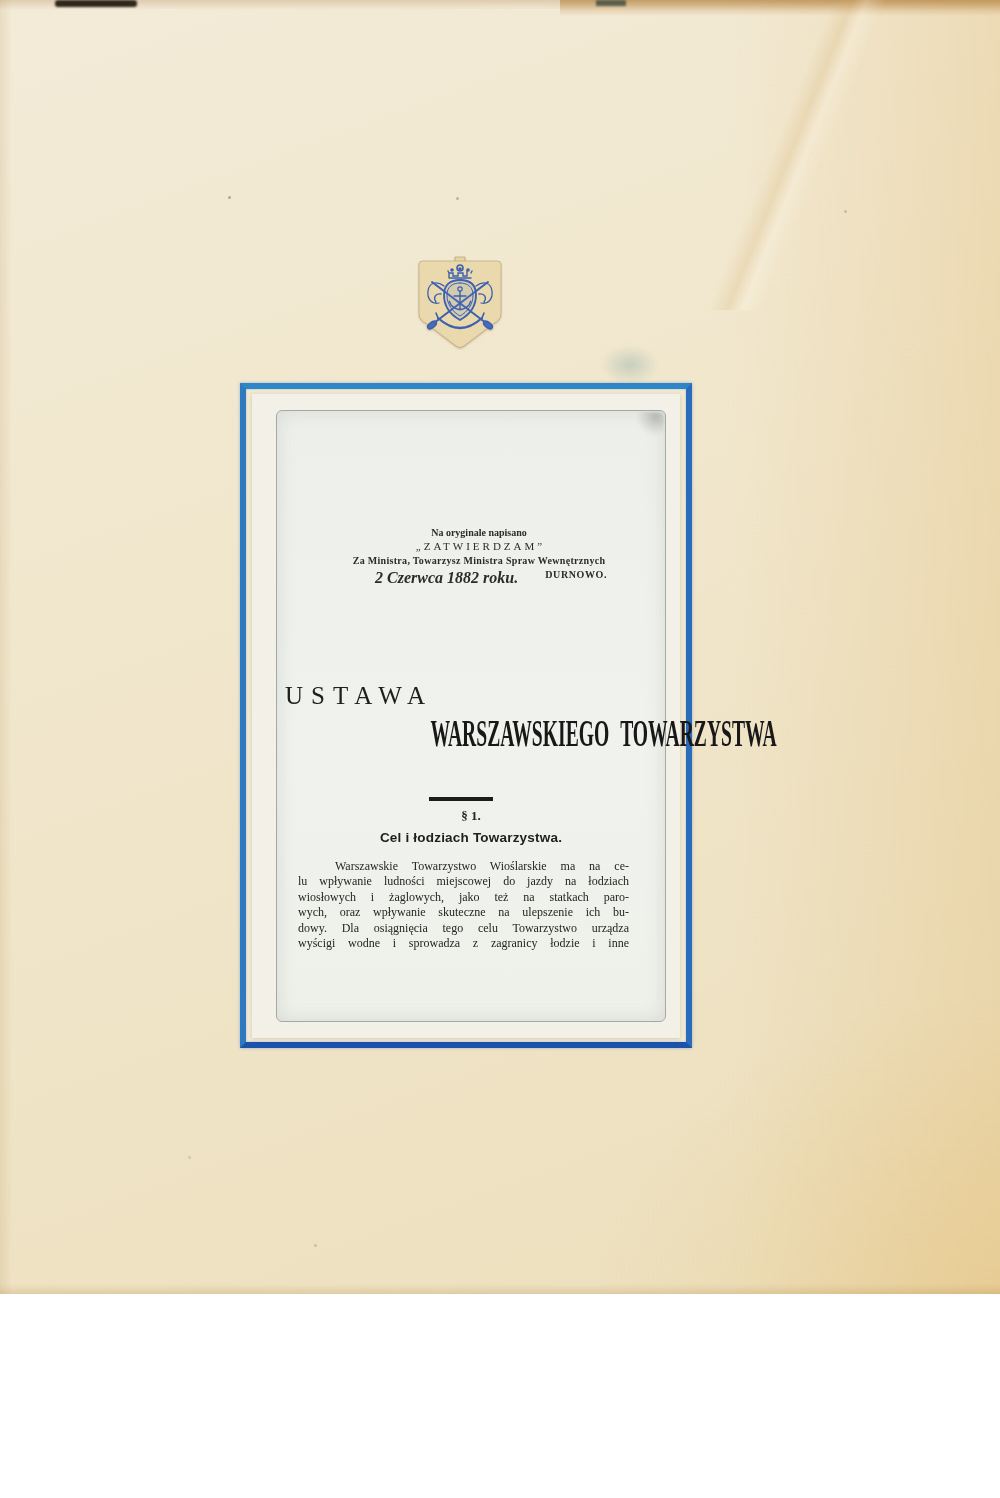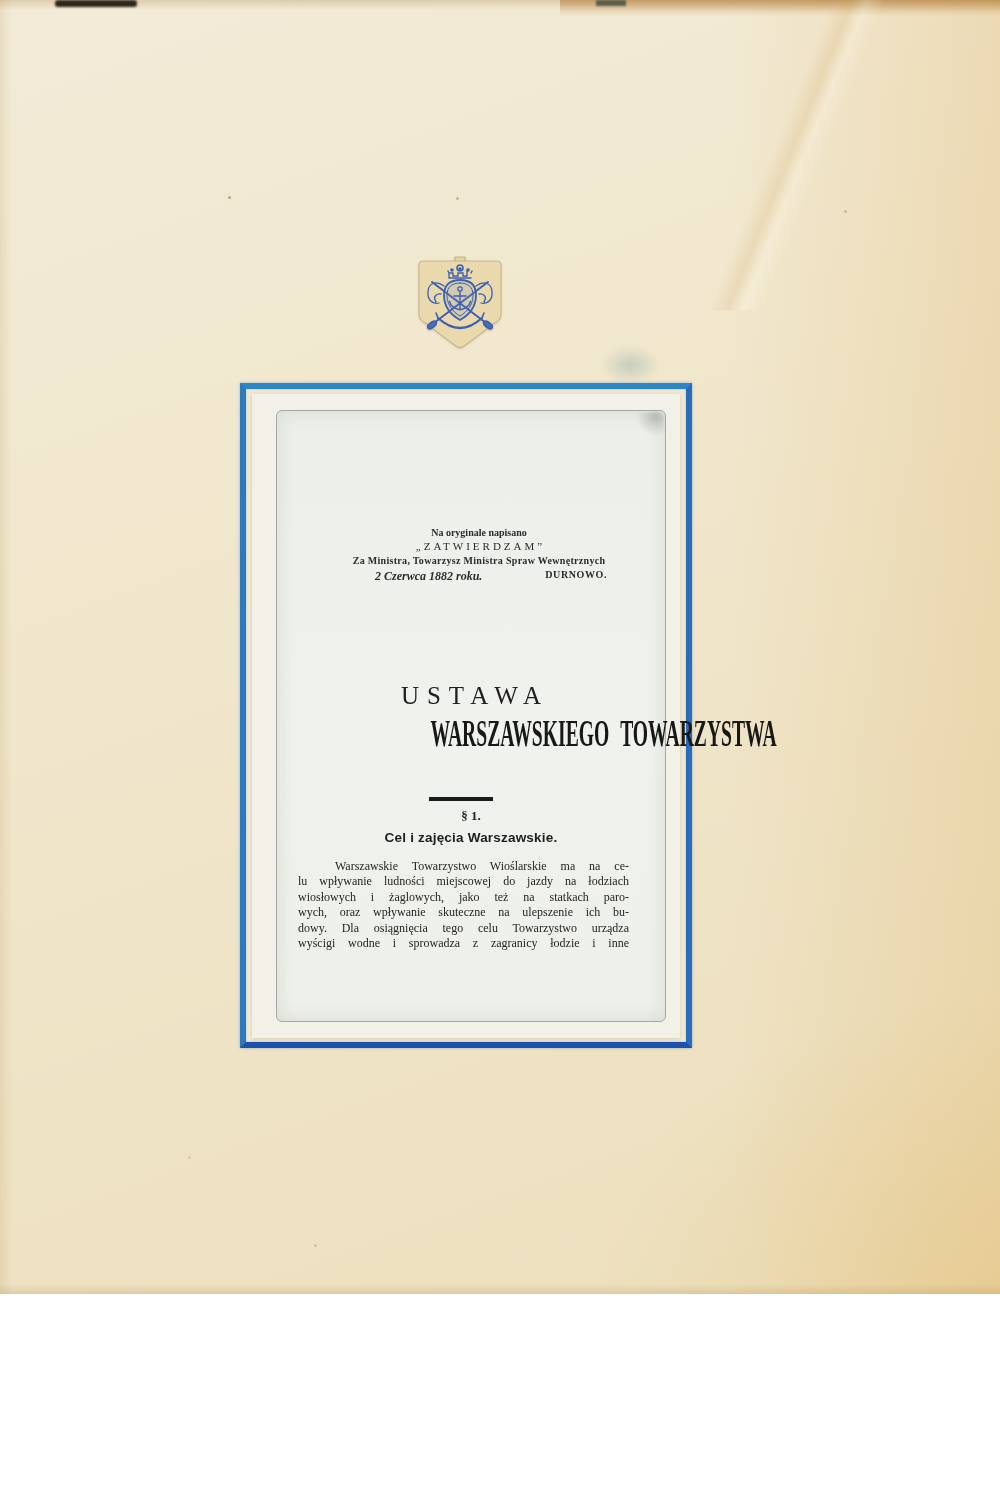--- a/index.html
+++ b/index.html
@@ -46,24 +46,24 @@
     background:linear-gradient(180deg,#edf0ea 0%,#f0f2ed 55%,#eef0ea 100%);
     border:1px solid #a4a9a5;border-radius:6px;
     box-shadow:inset 0 0 18px rgba(130,138,130,.22);}
   .page-smudge{right:1px;top:1px;width:28px;height:24px;border-top-right-radius:6px;
     background:radial-gradient(ellipse at 70% 20%,rgba(108,114,110,.38),rgba(108,114,110,0) 70%);filter:blur(1px);}
   .approval{left:0;top:116px;width:100%;padding-left:16px;text-align:center;color:#2b2b2b;}
   .appr-1{font-size:10px;font-weight:bold;}
   .appr-2{font-size:11px;font-weight:normal;letter-spacing:3px;text-indent:3px;margin-top:2px;}
   .appr-3{font-size:10px;font-weight:bold;margin-top:3px;letter-spacing:.3px;}
   .appr-row{display:flex;justify-content:space-between;margin:3px 58px 0 82px;}
-  .appr-date{font-size:12px;font-weight:bold;font-style:italic;}
+  .appr-date{font-size:16px;font-weight:bold;font-style:italic;}
   .appr-sig{font-size:10px;font-weight:bold;letter-spacing:.6px;}
 
-  .title1{left:0;top:271px;width:100%;text-align:center;font-size:25px;letter-spacing:8px;text-indent:8px;color:#1f1f1f;}
+  .title1{left:0;top:271px;width:100%;font-size:25px;letter-spacing:8px;text-indent:8px;color:#1f1f1f;}
   .title2w{left:0;top:301px;width:100%;text-align:center;white-space:nowrap;}
   .title2{display:inline-block;font-size:37px;font-weight:bold;word-spacing:12px;color:#181818;
     transform:scaleX(.53);transform-origin:50% 50%;}
   .title3w{left:0;top:347px;width:100%;text-align:center;white-space:nowrap;}
   .title3{display:inline-block;font-size:29px;font-weight:bold;letter-spacing:1px;color:#1d1d1d;
     transform:scaleX(.62);transform-origin:50% 50%;}
   .title-rule{left:152px;top:386px;width:64px;height:4px;background:#1c1c1c;}
   .secnum{left:0;top:397px;width:100%;text-align:center;font-size:13px;font-weight:bold;color:#242424;}
   .sechead{left:0;top:419px;width:100%;text-align:center;
     font-family:"Liberation Sans",sans-serif;font-size:13.5px;font-weight:bold;letter-spacing:.2px;color:#1e1e1e;}
@@ -140,21 +140,21 @@
       </div>
     </div>
 
     <div class="abs title1">USTAWA</div>
     <div class="abs title2w">
       <span class="title2">WARSZAWSKIEGO TOWARZYSTWA</span>
     </div>
     <div class="abs title-rule"></div>
 
     <div class="abs secnum">§ 1.</div>
-    <div class="abs sechead">Cel i zajęcia Warszawskie.</div>
+    <div class="abs sechead">Cel i łodziach Towarzystwa.</div>
 
     <div class="abs bodytext">
       <div class="bl indent">Warszawskie Towarzystwo Wioślarskie ma na ce-</div>
       <div class="bl">lu wpływanie ludności miejscowej do jazdy na łodziach</div>
       <div class="bl">wiosłowych i żaglowych, jako też na statkach paro-</div>
       <div class="bl">wych, oraz wpływanie skuteczne na ulepszenie ich bu-</div>
       <div class="bl">dowy. Dla osiągnięcia tego celu Towarzystwo urządza</div>
       <div class="bl">wyścigi wodne i sprowadza z zagranicy łodzie i inne</div>
     </div>
   </div>

